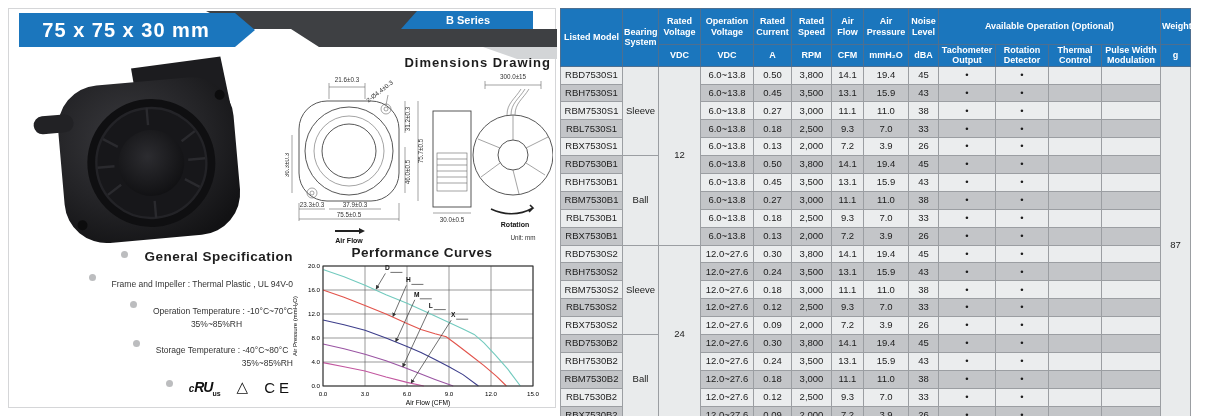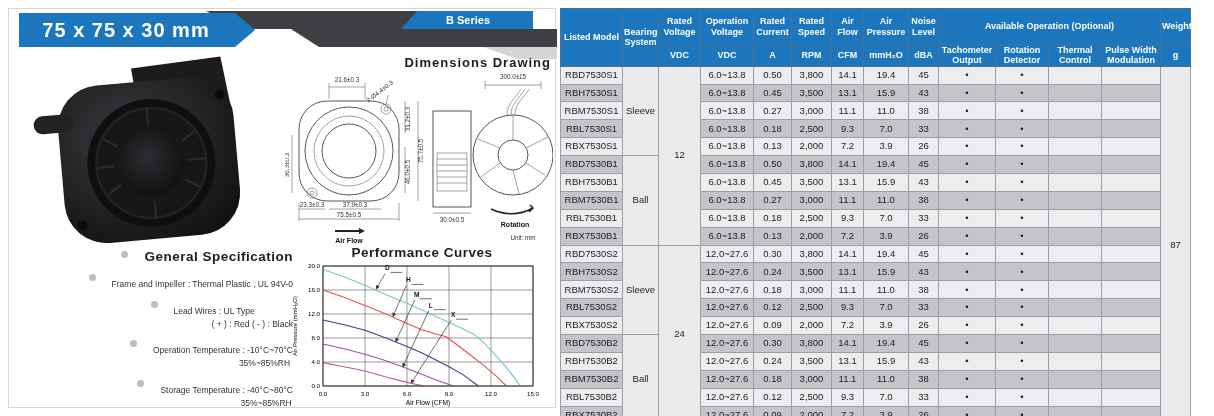--- a/index.html
+++ b/index.html
@@ -34,21 +34,21 @@
   .line2:empty{display:none;}
   .gs-row:nth-of-type(3) .line2{padding-left:38px;}
   .gs-row:nth-of-type(4) .line2{padding-left:86px;}
   .gs-row:nth-of-type(5) .line2{padding-left:80px;}
   .certs{display:flex;align-items:center;gap:16px;}
   .ul-wrap{font-weight:bold;color:#111;}
   .ul-pre{font-size:10px;font-style:italic;}
   .ul-mark{font-size:14px;font-style:italic;letter-spacing:-1px;}
   .ul-suf{font-size:7px;vertical-align:sub;}
   .tri{font-size:15px;color:#111;}
-  .ce{font-size:15px;font-weight:bold;letter-spacing:4px;color:#111;}
+  .ce{font-size:15px;font-weight:normal;letter-spacing:4px;color:#111;}
 
   .pc-title{position:absolute;left:282px;top:236px;width:262px;text-align:center;
             font-size:13.5px;font-weight:bold;color:#1d1d1d;letter-spacing:0.5px;}
   .chart-svg{position:absolute;left:280px;top:251px;width:264px;height:148px;}
   .chart-svg text{font-family:"Liberation Sans",sans-serif;}
 
   
   .table-wrap{position:absolute;left:560px;top:8px;}
   table.spec{border-collapse:collapse;table-layout:fixed;width:630px;}
   table.spec th{background:#1b76bd;color:#fff;font-size:9px;font-weight:bold;
@@ -162,27 +162,20 @@
   <div class="gs">
     <div class="gs-row">
       <span class="bullet"></span>
       <span class="gs-title">General Specification</span>
     </div>
     <div class="gs-row">
       <span class="bullet"></span>
       <div class="spec-text">
         <div class="line1">Frame and Impeller : Thermal Plastic , UL 94V-0</div>
 
-      </div>
-    </div>
-    <div class="gs-row">
-      <span class="bullet"></span>
-      <div class="spec-text">
-        <div class="line1">Lead Wires : UL Type</div>
-        <div class="line2">( + ) : Red   ( - ) : Black</div>
       </div>
     </div>
     <div class="gs-row">
       <span class="bullet"></span>
       <div class="spec-text">
         <div class="line1">Operation Temperature : -10°C~70°C</div>
         <div class="line2">35%~85%RH</div>
       </div>
     </div>
     <div class="gs-row">

